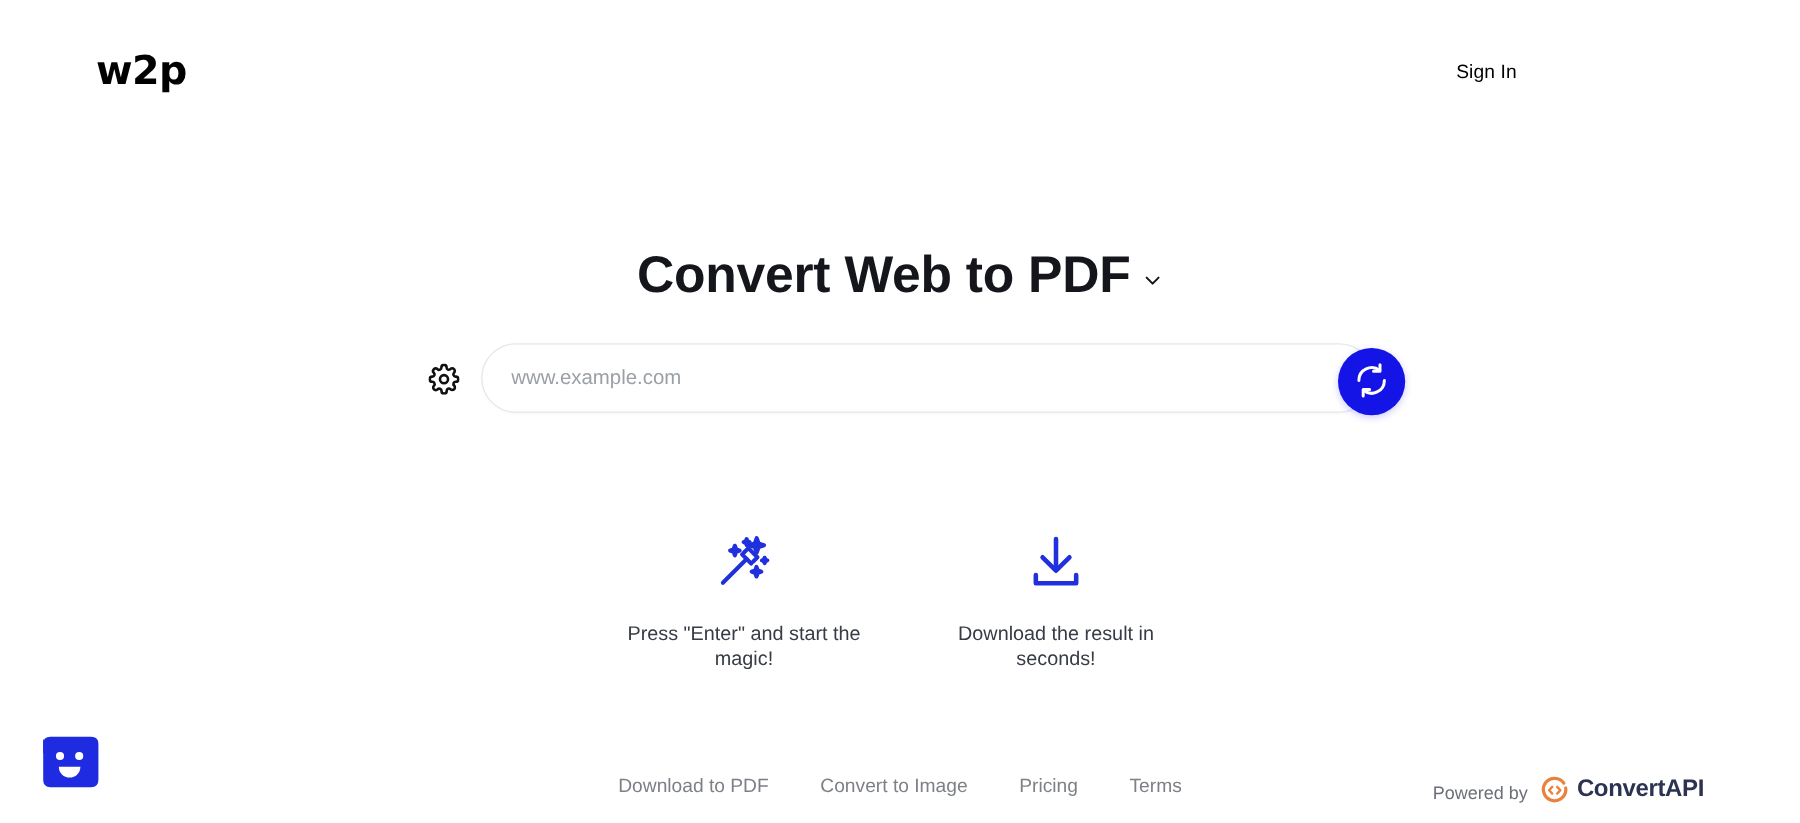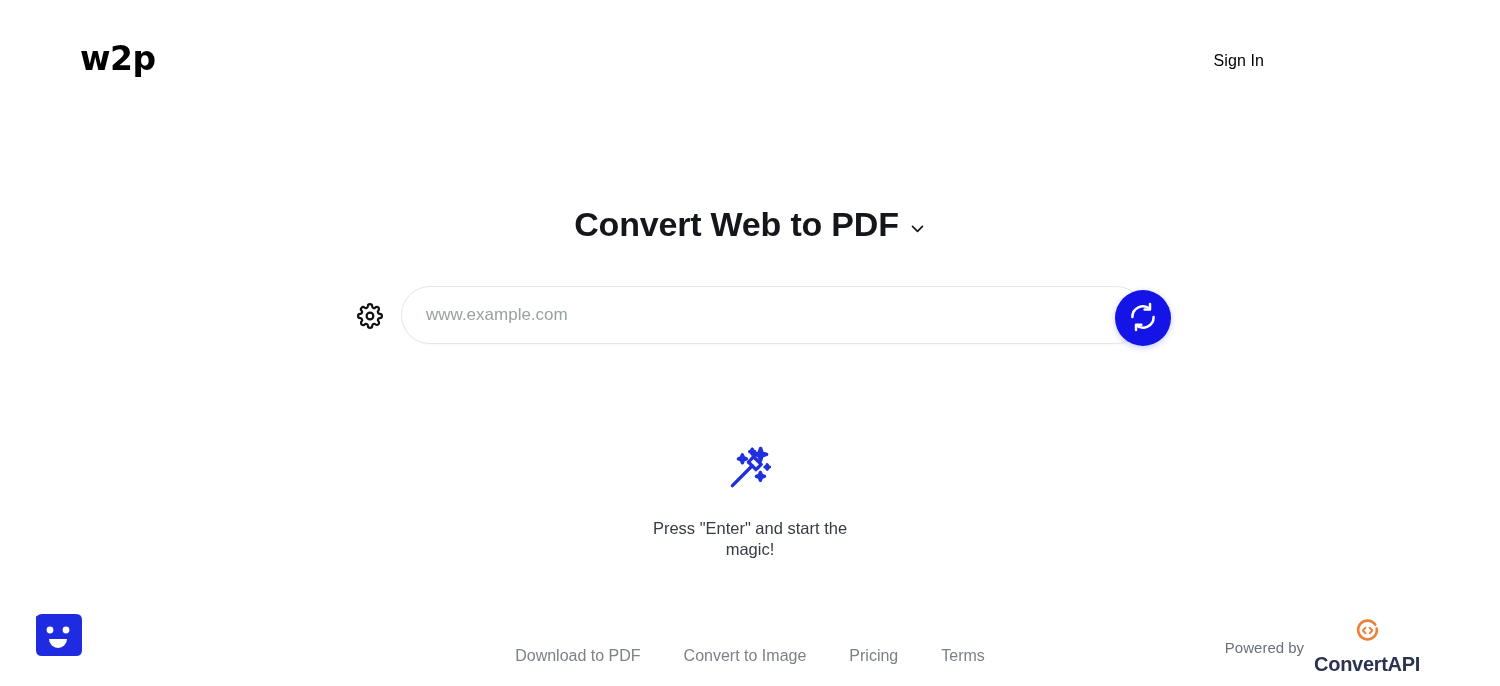--- a/index.html
+++ b/index.html
@@ -58,21 +58,21 @@
   }
 
   .hero-title-row {
     display: inline-flex;
     align-items: center;
     gap: 10px;
     cursor: pointer;
   }
 
   .hero-title {
-    font-size: 34px;
+    font-size: 43px;
     font-weight: 600;
     color: #14161c;
     letter-spacing: -0.2px;
   }
 
   .chevron-down {
     display: inline-block;
     width: 17px;
     height: 17px;
     margin-top: 7px;
@@ -202,23 +202,21 @@
     cursor: pointer;
   }
 
   .powered-by-label {
     font-size: 15px;
     color: #6b7078;
   }
 
   .convertapi-logo {
     display: flex;
-    align-items: center;
     gap: 6px;
-    flex-direction: column;
   }
 
   .convertapi-name {
     font-size: 20px;
     font-weight: 700;
     color: #2b3350;
     letter-spacing: -0.3px;
   }
 
   
@@ -288,20 +286,30 @@
         <path d="M17.3 2.2 18.1 4.4 20.3 5.2 18.1 6 17.3 8.2 16.5 6 14.3 5.2 16.5 4.4z" fill="#2030dd"></path>
         <path d="M8.2 5.4 8.75 6.85 10.2 7.4 8.75 7.95 8.2 9.4 7.65 7.95 6.2 7.4 7.65 6.85z" fill="#2030dd"></path>
         <path d="M17.2 14.2 17.75 15.65 19.2 16.2 17.75 16.75 17.2 18.2 16.65 16.75 15.2 16.2 16.65 15.65z" fill="#2030dd"></path>
         <path d="M13.1 2.6 13.45 3.5 14.35 3.85 13.45 4.2 13.1 5.1 12.75 4.2 11.85 3.85 12.75 3.5z" fill="#2030dd"></path>
         <path d="M20.6 10.4 20.9 11.2 21.7 11.5 20.9 11.8 20.6 12.6 20.3 11.8 19.5 11.5 20.3 11.2z" fill="#2030dd"></path>
       </svg>
     </div>
     <div class="feature-caption">Press "Enter" and start the magic!</div>
   </div>
 
+  <div class="feature">
+    <div class="feature-icon">
+      <svg viewBox="0 0 24 24" width="48" height="48" fill="none" stroke="#2030dd" stroke-width="1.9" stroke-linecap="round" stroke-linejoin="round">
+        <line x1="12" y1="2.6" x2="12" y2="15.4"></line>
+        <polyline points="6.4,10.2 12,15.8 17.6,10.2"></polyline>
+        <polyline points="3.6,17.6 3.6,21 20.4,21 20.4,17.6"></polyline>
+      </svg>
+    </div>
+    <div class="feature-caption">Download the result in seconds!</div>
+  </div>
 
 </div>
 
 <div class="footer-links">
   <span class="footer-link">Download to PDF</span>
   <span class="footer-link">Convert to Image</span>
   <span class="footer-link">Pricing</span>
   <span class="footer-link">Terms</span>
 </div>
 

